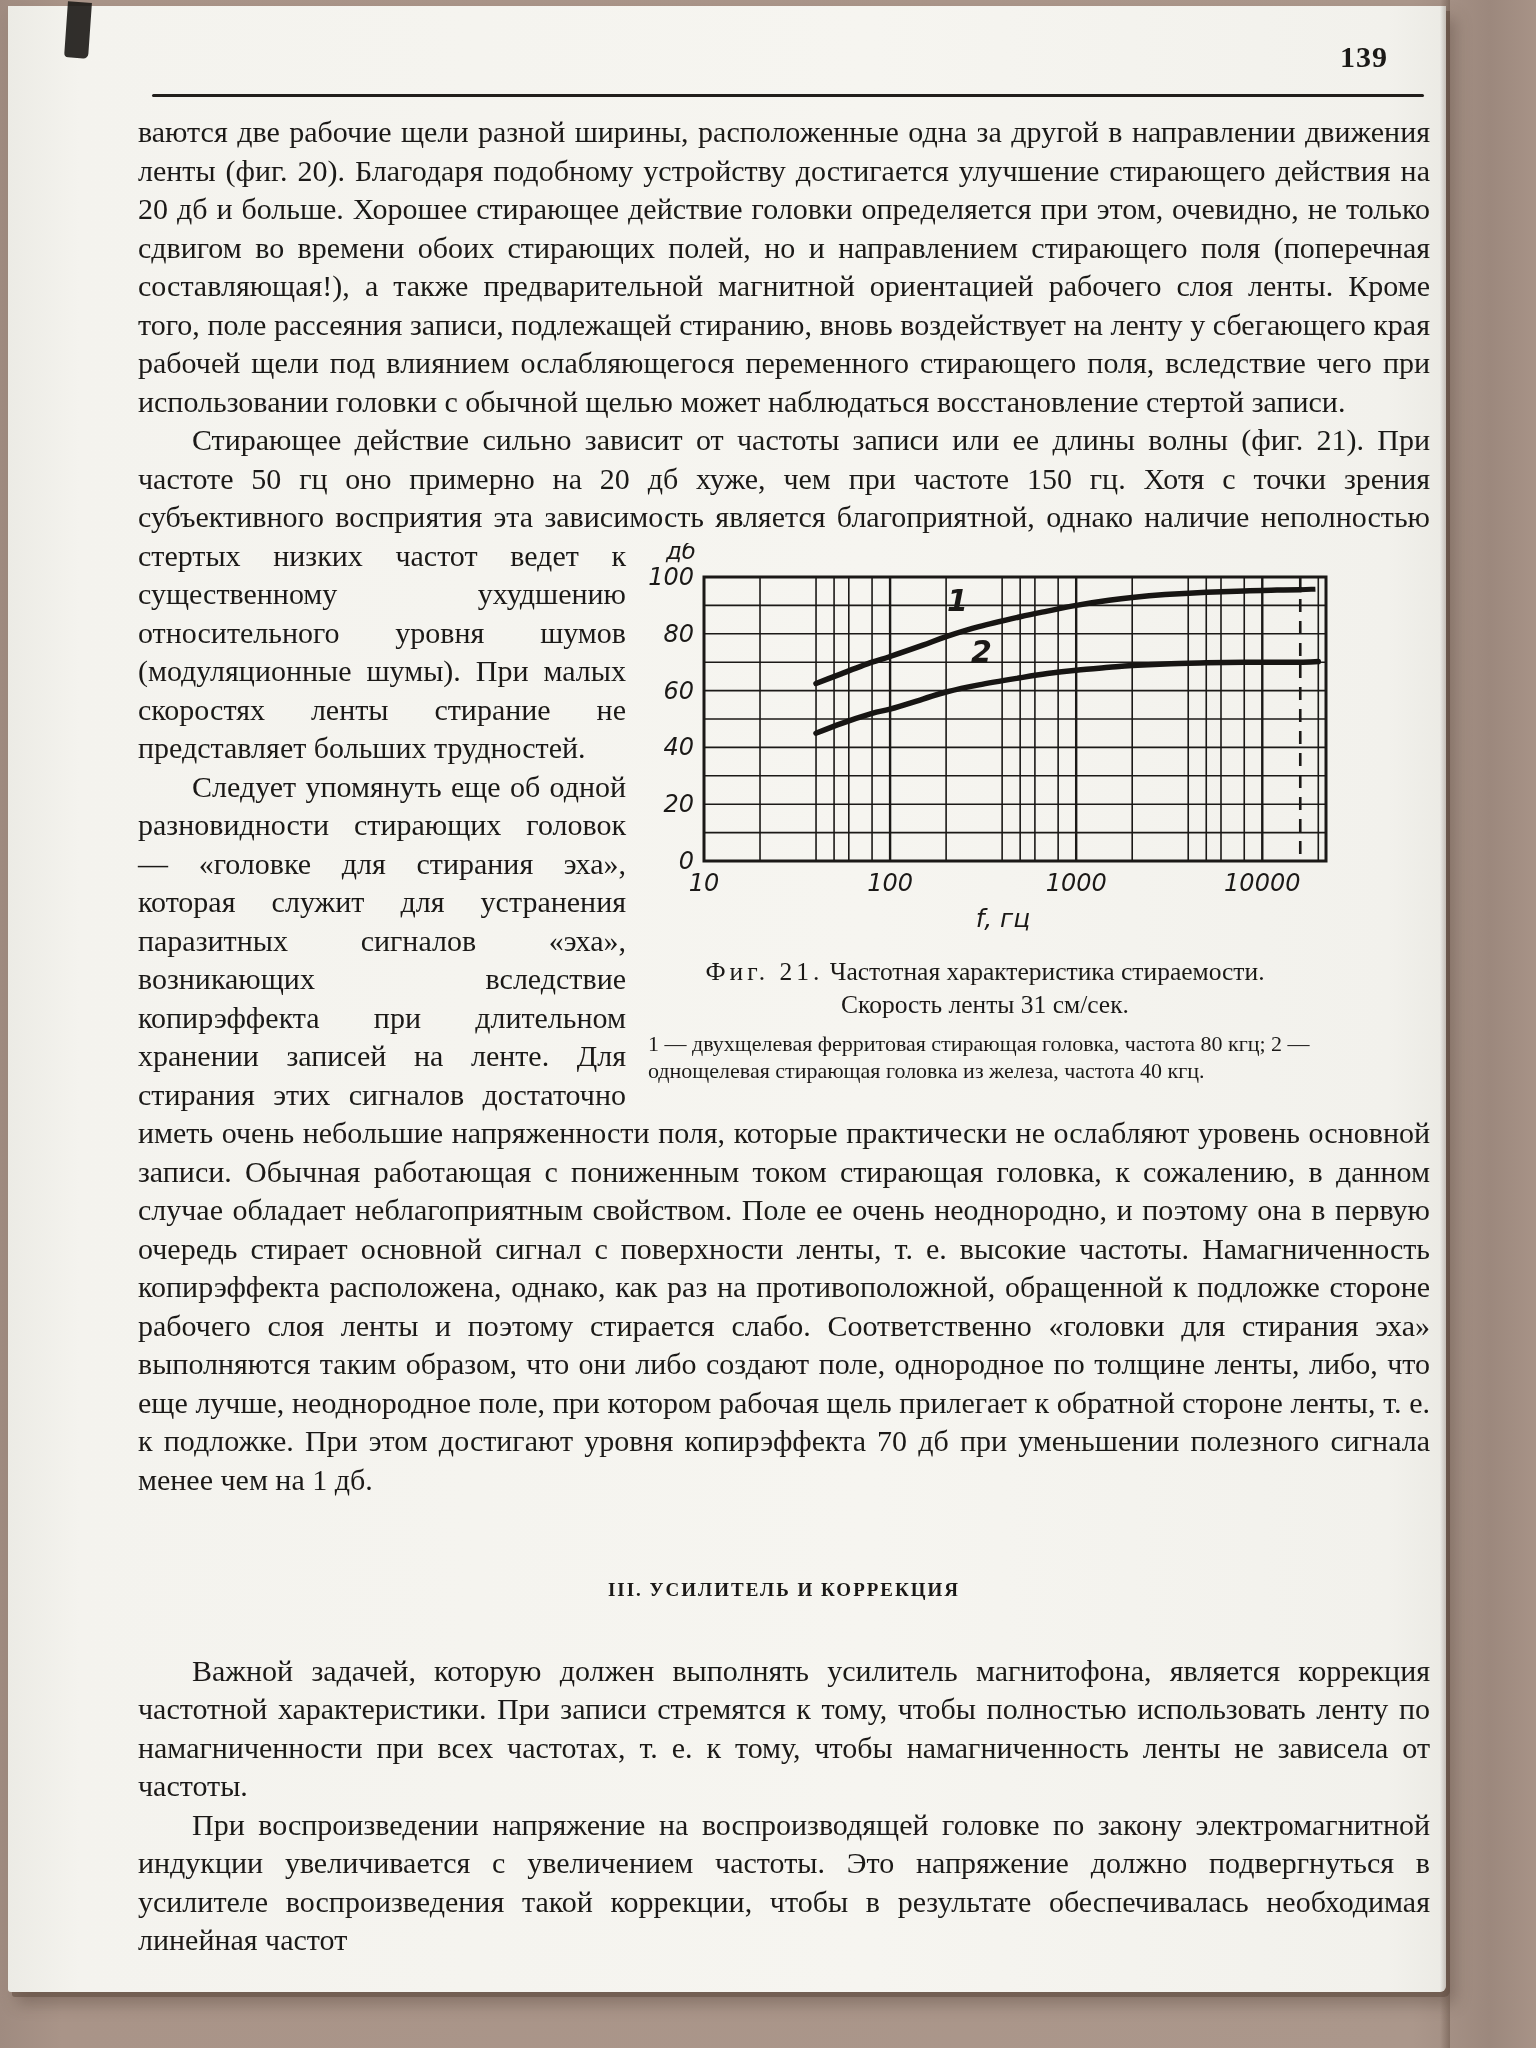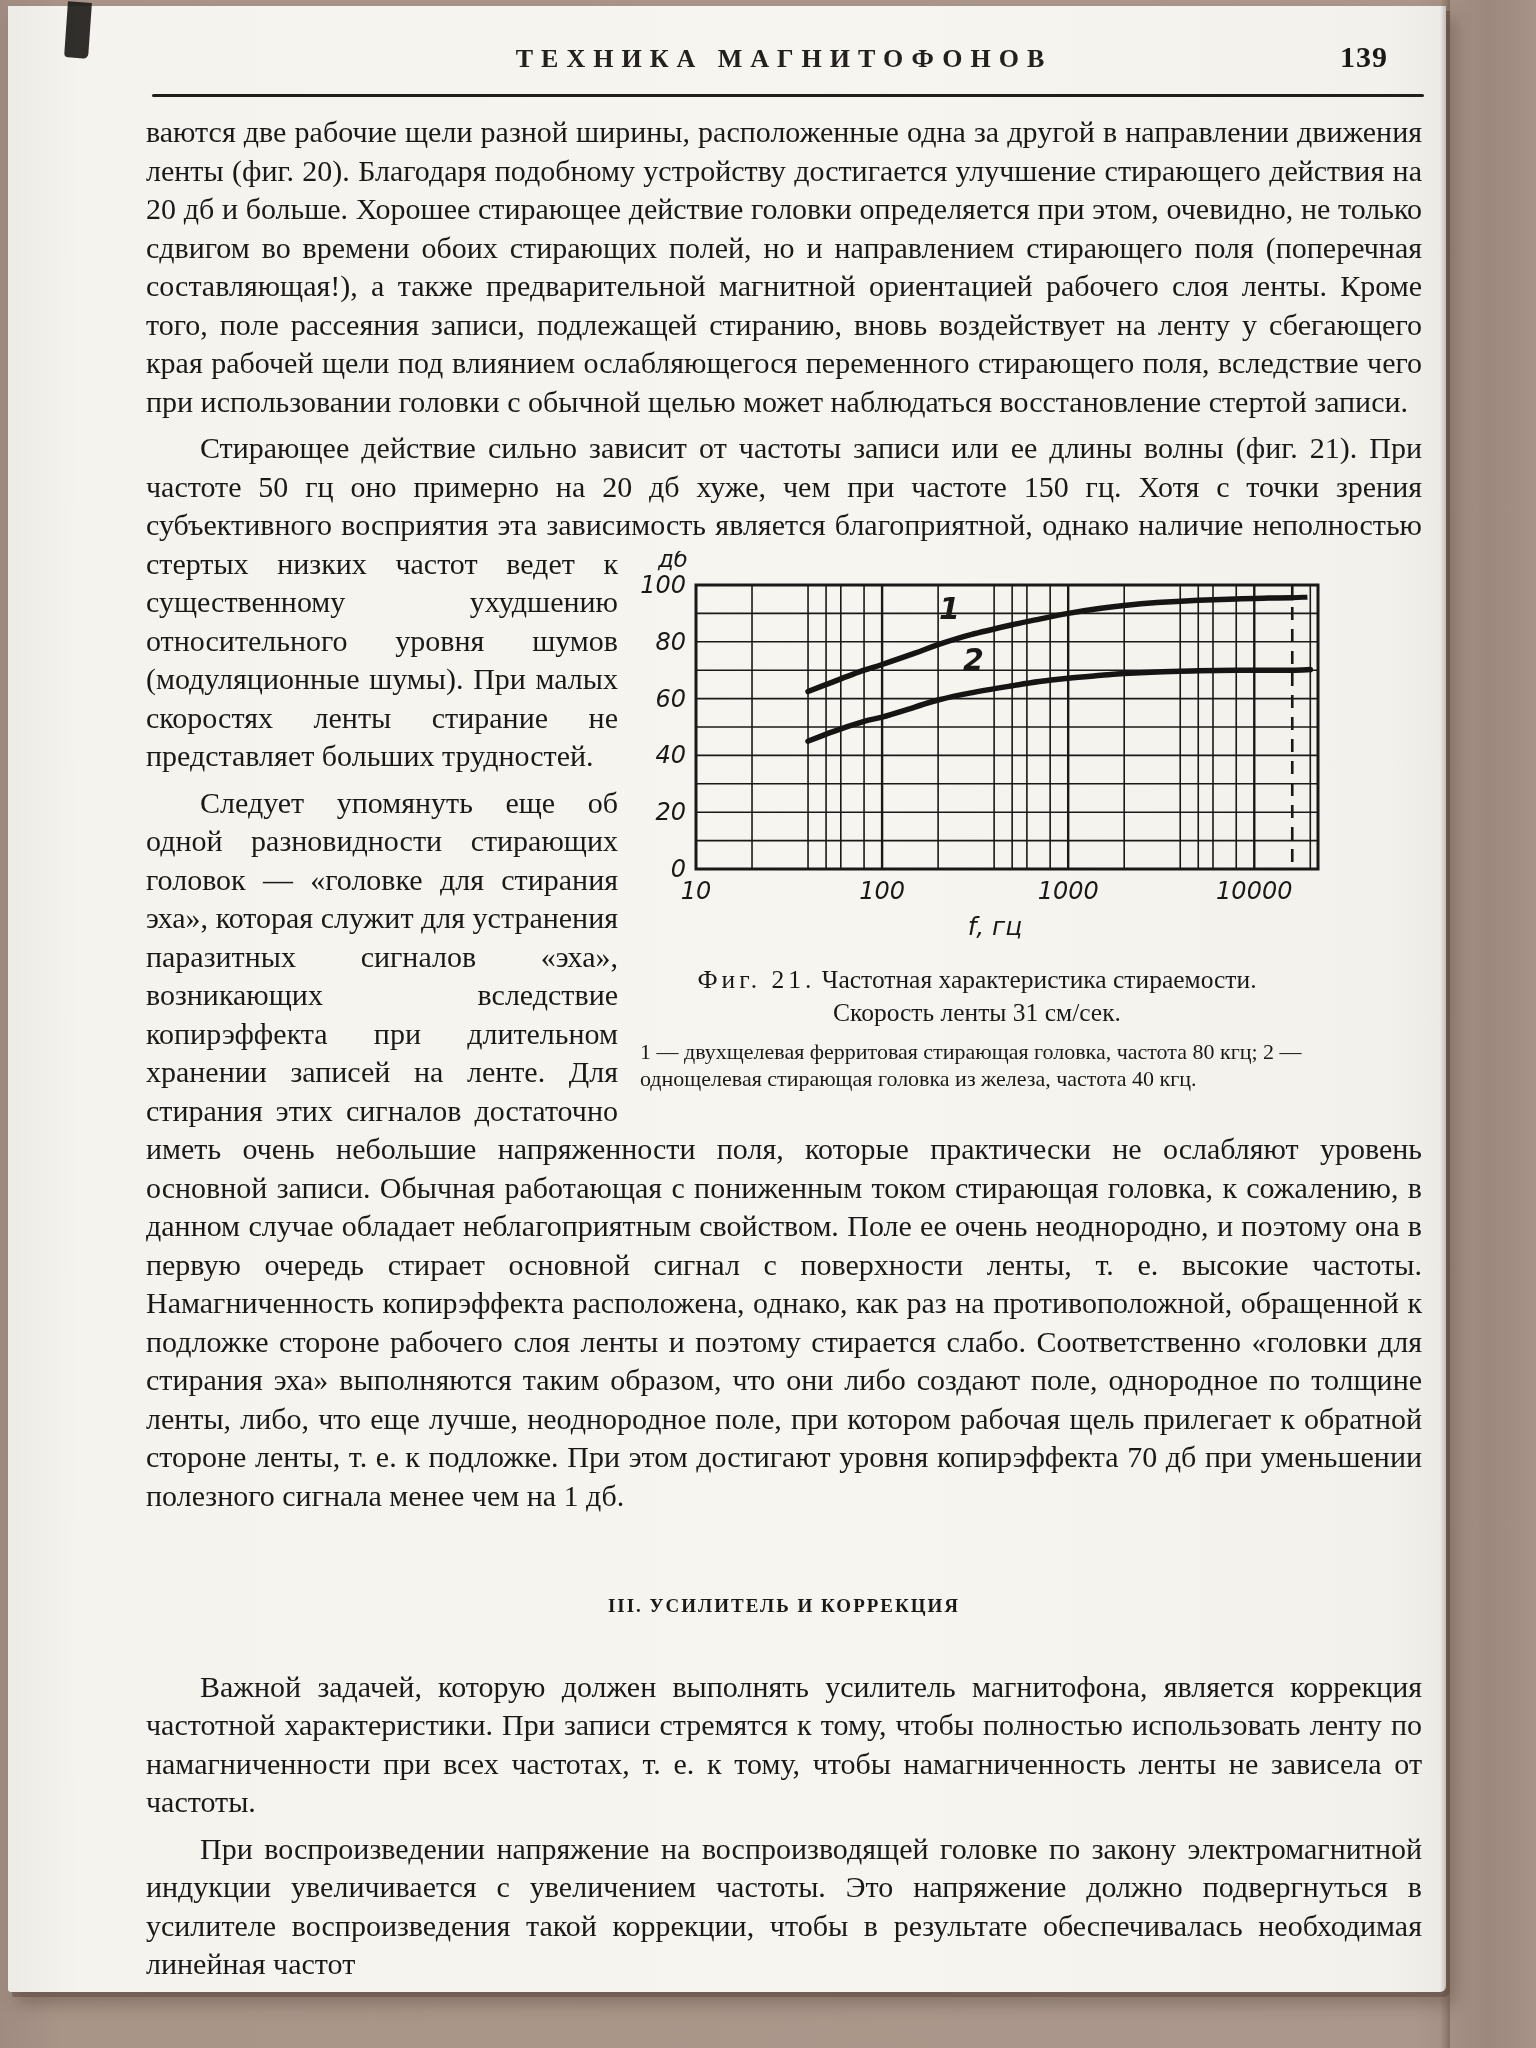--- a/index.html
+++ b/index.html
@@ -26,21 +26,21 @@
 
   .running-head { position:relative; height:46px; }
   .running-title {
     text-align:center; font-size:26px; letter-spacing:8px; font-weight:600;
     padding-top:8px; color:#23201d;
   }
   .running-page { position:absolute; right:42px; top:4px; font-size:30px; font-weight:600; letter-spacing:1px; }
   .head-rule { height:3px; background:#211e1b; margin:12px 6px 0 14px; border-radius:2px; }
 
   .body-text { margin-top:16px; font-size:30px; line-height:38.5px; text-align:justify; hyphens:auto; -webkit-hyphens:auto; }
-  .body-text p { margin:8px; }
+  .body-text p { margin:0; }
   p.indent, .ind { text-indent:54px; }
 
   .fig-float {
     display:block; float:right; width:690px;
     margin:6px 100px 12px 14px;
     text-indent:0;
   }
   .chart-wrap { display:block; }
   .chart-wrap svg { display:block; }
   #chart text { font-family:"DejaVu Sans", sans-serif; font-style:italic; fill:#1b1917; }
@@ -59,21 +59,20 @@
 <body>
 
 <div class="backdrop"></div>
 <div class="edge-shade"></div>
 
 <div class="page">
   <div class="corner-mark"></div>
   <div class="content">
 
     <div class="running-head">
-      <div class="running-title">ТЕХНИКА МАГНИТОФОНОВ</div>
       <div class="running-page">139</div>
     </div>
     <div class="head-rule"></div>
 
     <div class="body-text">
 
       <p>ваются две рабочие щели разной ширины, расположенные одна за другой в направлении движения ленты (фиг. 20). Благодаря подобному устройству достигается улучшение стирающего действия на 20 дб и больше. Хорошее стирающее действие головки определяется при этом, очевидно, не только сдвигом во времени обоих стирающих полей, но и направлением стирающего поля (поперечная составляющая!), а также предварительной магнитной ориентацией рабочего слоя ленты. Кроме того, поле рассеяния записи, подлежащей стиранию, вновь воздействует на ленту у сбегающего края рабочей щели под влиянием ослабляющегося переменного стирающего поля, вследствие чего при использовании головки с обычной щелью может наблюдаться восстановление стертой записи.</p>
 
       <p class="indent"><span>Стирающее действие сильно зависит от частоты записи или ее длины волны (фиг. 21). При частоте 50 гц оно примерно на 20 дб хуже, чем при частоте 150 гц. Хотя с точки зрения субъективного восприятия эта зависимость </span><span class="fig-float">
             <span class="chart-wrap" id="chart-wrap">

